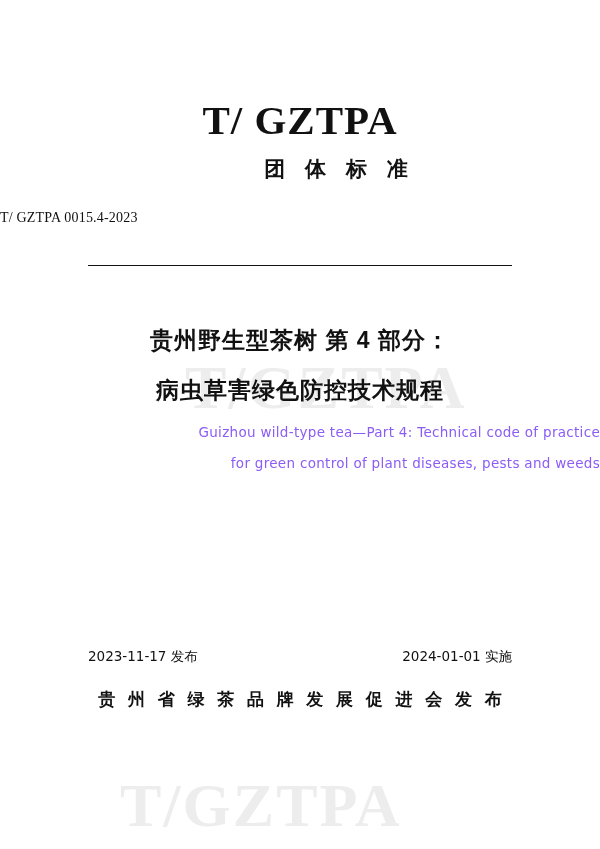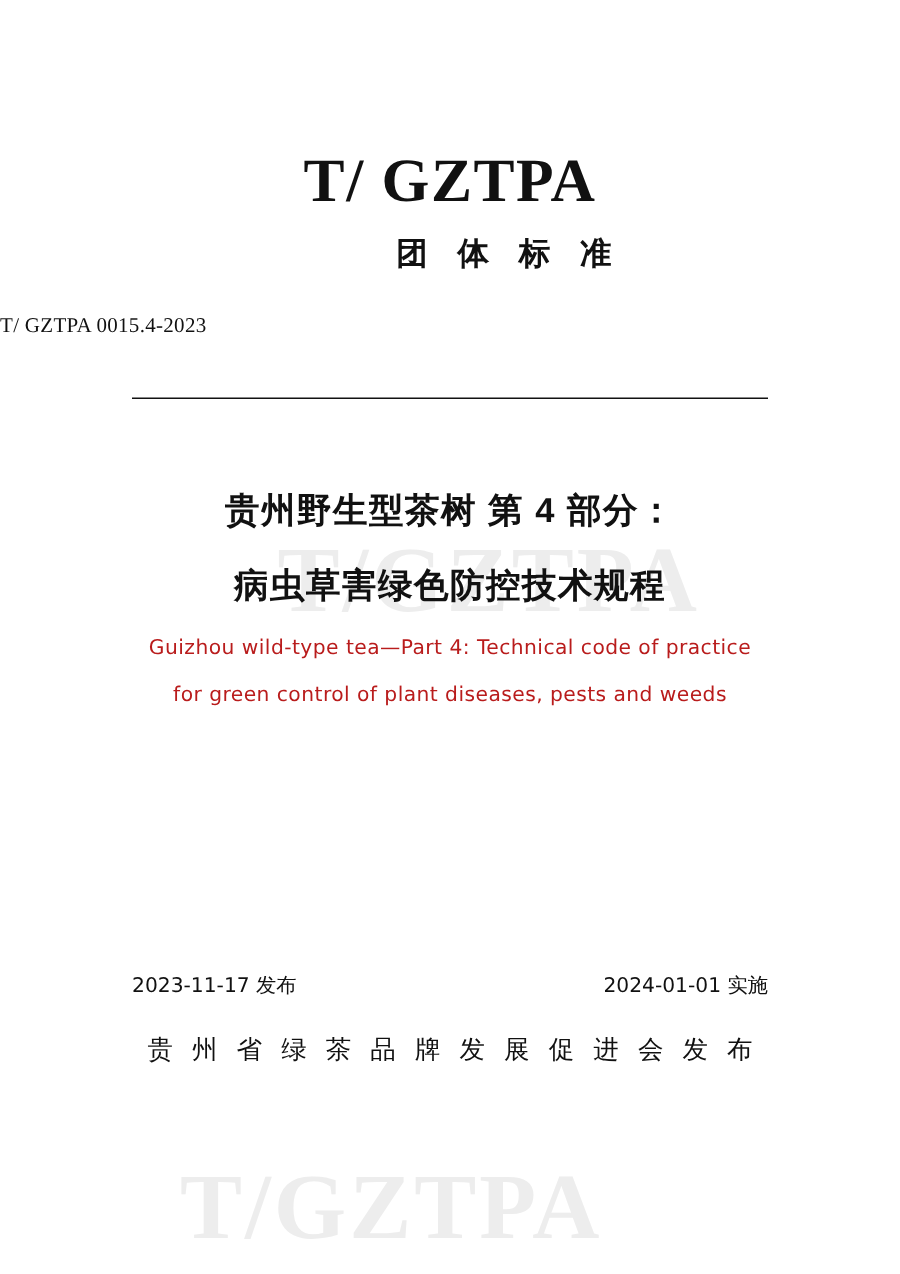--- a/index.html
+++ b/index.html
@@ -100,25 +100,25 @@
     font-size: 23px;
     font-weight: bold;
     letter-spacing: 1px;
   }
   .cn-title-1 { top: 325px; }
   .cn-title-2 { top: 375px; }
   .en-title {
     position: absolute;
     left: 0;
     width: 600px;
-    text-align: center;
+    text-align: right;
     font-family: "DejaVu Sans", sans-serif;
     font-size: 13.5px;
     letter-spacing: 0.3px;
-    color: #b91c1c;
+    color: #8b5cf6;
   }
   .en-title-1 { top: 424px; }
   .en-title-2 { top: 455px; }
   .dates {
     position: absolute;
     left: 88px;
     top: 648px;
     width: 424px;
     display: flex;
     justify-content: space-between;
@@ -126,21 +126,21 @@
     font-family: "DejaVu Sans", sans-serif;
     gap: 43px;
   }
   .publisher {
     position: absolute;
     left: 0;
     top: 688px;
     width: 600px;
     text-align: center;
     font-size: 17px;
-    font-weight: normal;
+    font-weight: bold;
     letter-spacing: 4px;
     text-indent: 4px;
   }
 </style>
 </head>
 <body>
 
 <div class="page">
 
   <div class="watermark">

